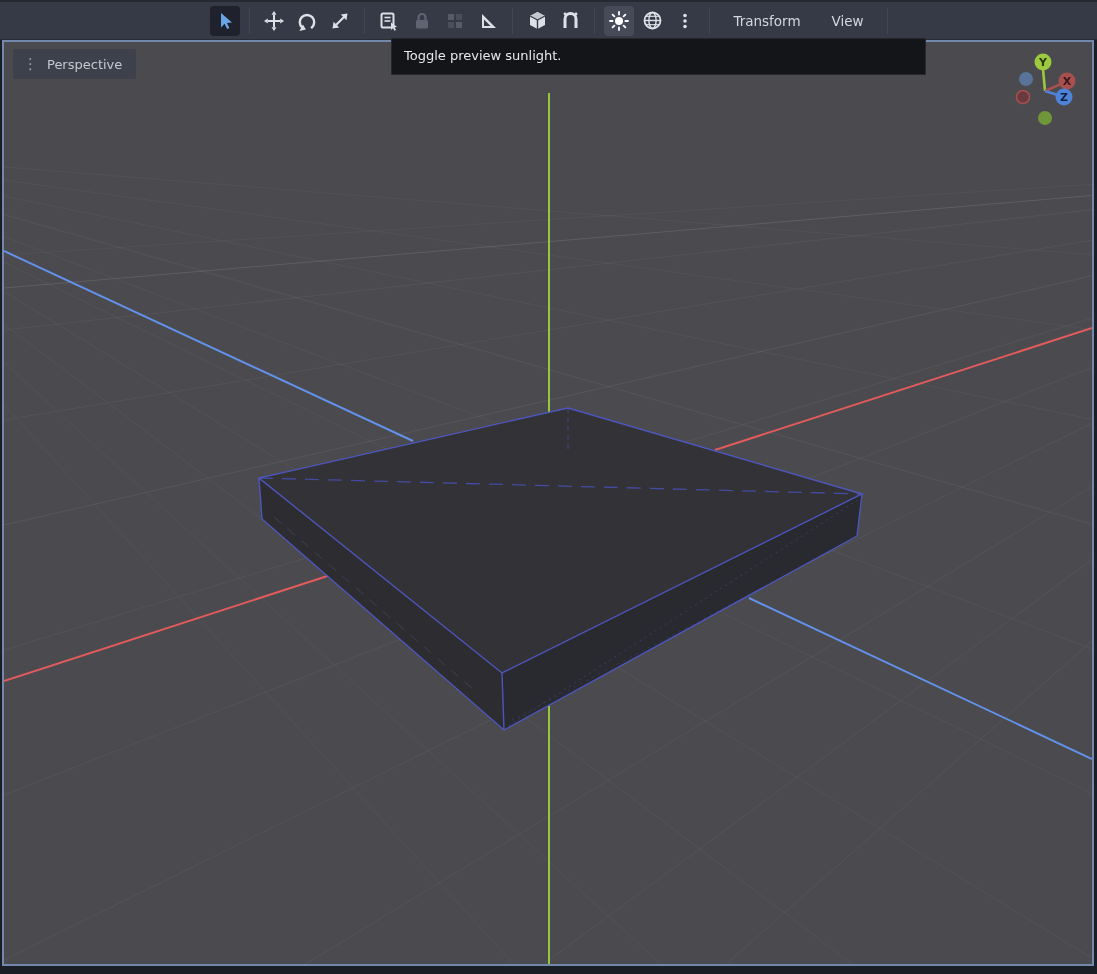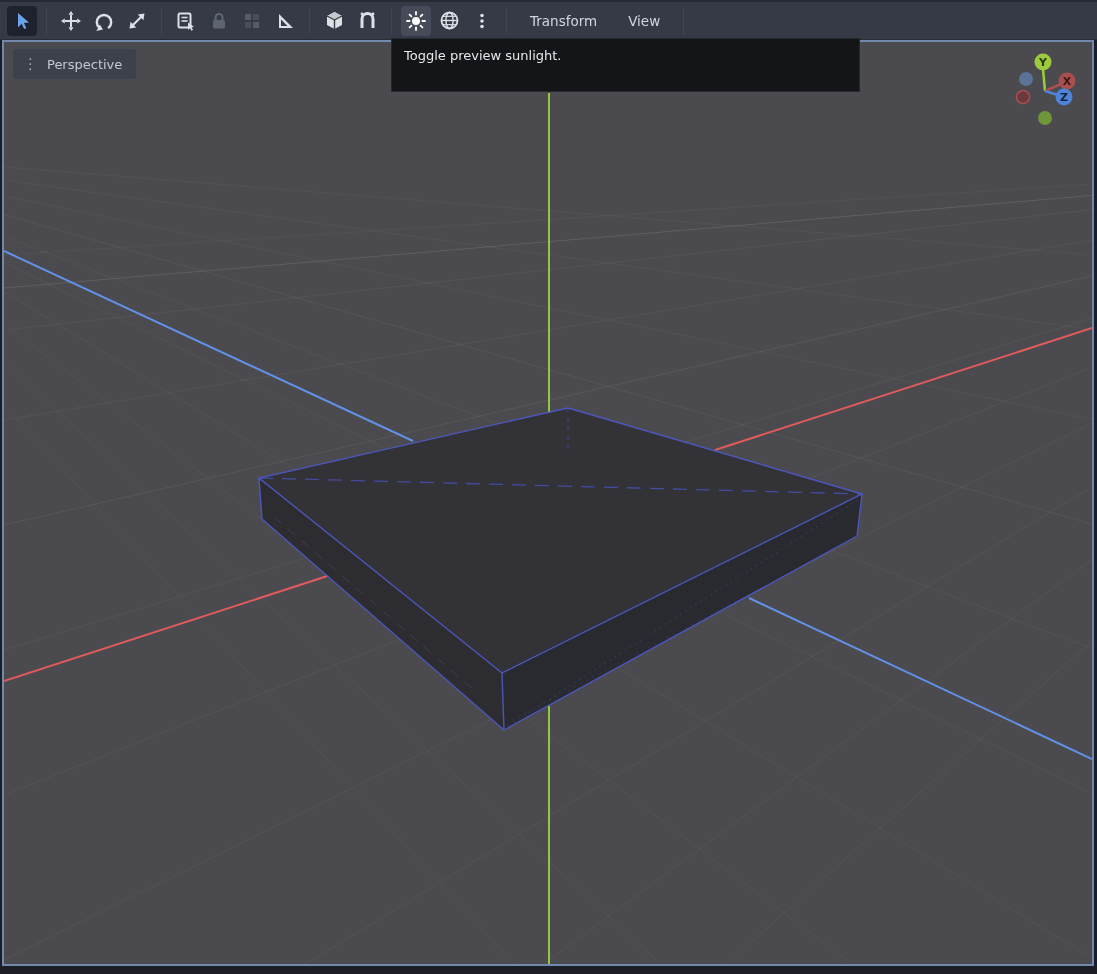--- a/index.html
+++ b/index.html
@@ -3,44 +3,44 @@
 <meta charset="utf-8">
 <style>
   html,body{margin:0;padding:0;background:#1b1e25;}
   *{box-sizing:border-box;}
   #stage{position:relative;width:1097px;height:974px;overflow:hidden;
          font-family:"DejaVu Sans","Liberation Sans",sans-serif;background:#1b1e25;}
 
   
   .toolbar{position:absolute;top:0;left:0;width:1097px;height:40px;
            background:#353a46;border-top:2px solid #262932;border-bottom:1px solid #2a2d36;
-           display:flex;align-items:center;padding-left:7px;gap:3px;}
+           display:flex;align-items:center;padding-left:7px;gap:3px;justify-content:center;}
   .tbtn{width:30px;height:30px;border-radius:4px;display:flex;align-items:center;
         justify-content:center;flex:0 0 auto;}
   .tbtn.active{background:#1f222c;}
   .tbtn.toggled{background:#474b59;}
   .tsep{width:1px;height:26px;background:#424654;margin:0 6px;flex:0 0 auto;}
   .menu-item{color:#d3d6de;font-size:13.5px;padding:0 14px;line-height:36px;flex:0 0 auto;}
   .icon{display:block;}
 
   
   .viewport-outer{position:absolute;top:40px;left:0;right:0;bottom:0;background:#1b1e25;}
   .viewport-inner{position:absolute;top:0;left:2px;right:3px;bottom:8px;
                   border:2px solid #7289ad;background:#4a4a4f;overflow:hidden;}
   .scene-svg{position:absolute;top:0;left:0;width:1088px;height:922px;}
 
   .perspective-chip{position:absolute;left:9px;top:7px;height:30px;background:#3d414c;
         border-radius:3px;display:flex;align-items:center;padding:0 14px 0 10px;gap:9px;}
   .perspective-chip .dots{color:#9a9da6;font-size:15px;line-height:1;}
   .perspective-chip .plabel{color:#c6c9d1;font-size:13px;}
 
   
-  .tooltip{position:absolute;left:391px;top:38px;width:469px;background:#141519;
+  .tooltip{position:absolute;left:391px;top:38px;width:535px;background:#141519;
            border:1px solid #26282e;color:#e6e8ec;font-size:13px;line-height:23px;
-           padding:5px 12px 24px 12px;z-index:30;}
+           padding:5px 12px 7px 12px;z-index:30;}
 </style>
 </head>
 <body>
 
 <div id="stage">
 
   <div class="toolbar">
 
     <div class="tbtn active">
       <svg class="icon" width="20" height="20" viewBox="0 0 20 20">

